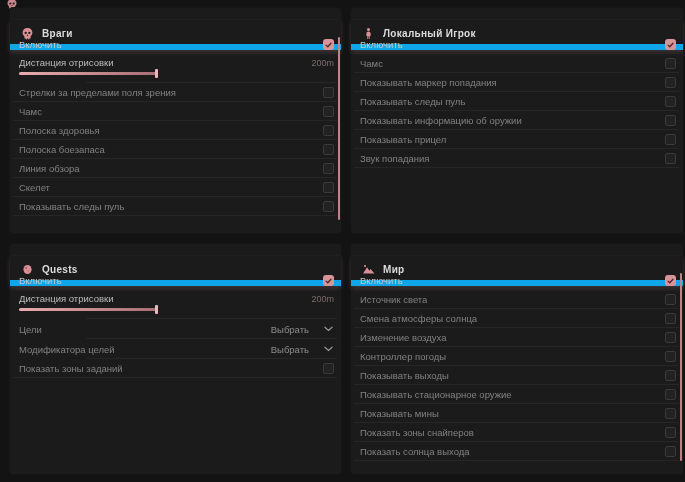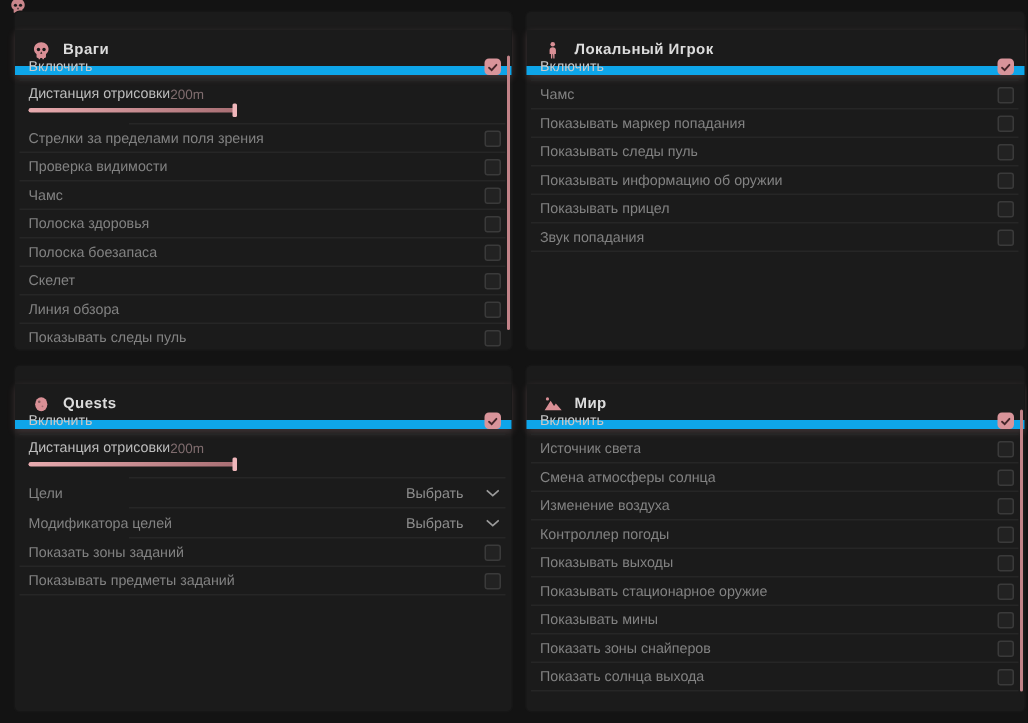--- a/index.html
+++ b/index.html
@@ -28,21 +28,21 @@
   .lbl{font-size:9.5px;color:#828282;white-space:nowrap;overflow:hidden;}
   .row.bright .lbl{color:#c9c9c9;}
 
   .cb{width:9px;height:9px;border:1px solid #3a3a3a;border-radius:2px;background:#222;flex:none;cursor:pointer;}
   .cb.on{width:11px;height:11px;border:none;border-radius:3px;background:#d9949a;
          display:flex;align-items:center;justify-content:center;}
   .cb.on svg{width:7px;height:6px;display:block;}
 
   .row-slider{display:block;height:27px;padding:2px 7px 0 9px;}
   .row-slider::after{left:76px;}
-  .row-slider .top{display:flex;align-items:center;height:13px;}
+  .row-slider .top{display:flex;justify-content:space-between;align-items:center;height:13px;}
   .row-slider .val{font-size:9px;color:#7f6c6e;}
   .track{position:absolute;left:9px;top:18px;width:138px;height:3px;border-radius:2px;
          background:linear-gradient(90deg,#e8abaf,#a96f74);cursor:pointer;}
   .handle{position:absolute;right:-1px;top:-3px;width:3px;height:9px;background:#efb6ba;border-radius:1px;cursor:pointer;}
 
   .row-select{height:20px;}
   .row-select::after{left:76px;}
   .sel{display:flex;align-items:center;gap:15px;cursor:pointer;padding-right:1px;padding-left:14px;}
   .sel .sval{font-size:9.5px;color:#8d8d8d;}
   .sel .chev{display:flex;color:#9a9a9a;}
@@ -91,41 +91,37 @@
             </div>
             <div class="track" style="width: 138px;">
               <div class="handle"></div>
             </div>
           </div>
           <div class="row">
             <span class="lbl">Стрелки за пределами поля зрения</span>
             <span class="cb"></span>
           </div>
           <div class="row">
-            <span class="lbl">Проверка видимости</span>
-            <span class="cb"></span>
-          </div>
-          <div class="row">
             <span class="lbl">Чамс</span>
             <span class="cb"></span>
           </div>
           <div class="row">
             <span class="lbl">Полоска здоровья</span>
             <span class="cb"></span>
           </div>
           <div class="row">
             <span class="lbl">Полоска боезапаса</span>
             <span class="cb"></span>
           </div>
           <div class="row">
+            <span class="lbl">Линия обзора</span>
+            <span class="cb"></span>
+          </div>
+          <div class="row">
             <span class="lbl">Скелет</span>
-            <span class="cb"></span>
-          </div>
-          <div class="row">
-            <span class="lbl">Линия обзора</span>
             <span class="cb"></span>
           </div>
           <div class="row">
             <span class="lbl">Показывать следы пуль</span>
             <span class="cb"></span>
           </div>
         </div>
         <div class="sbar"></div>
       </section>
       <section class="panel panel-local-player">
@@ -221,24 +217,20 @@
                 <svg viewBox="0 0 10 6">
                   <path d="M1 1l4 3.6L9 1" stroke="currentColor" stroke-width="1.3" fill="none" stroke-linecap="round"></path>
                 </svg>
               </span>
             </span>
           </div>
           <div class="row">
             <span class="lbl">Показать зоны заданий</span>
             <span class="cb"></span>
           </div>
-          <div class="row">
-            <span class="lbl">Показывать предметы заданий</span>
-            <span class="cb"></span>
-          </div>
         </div>
       </section>
       <section class="panel panel-world">
         <div class="ph">
           <span class="ico">
             <svg viewBox="0 0 24 24">
               <circle cx="5.5" cy="5.5" r="2" fill="currentColor"></circle>
               <path fill="currentColor" d="M2 19.5 9.4 7.8l4.2 6.4 2.2-3.2L23 19.5z"></path>
             </svg>
           </span>

